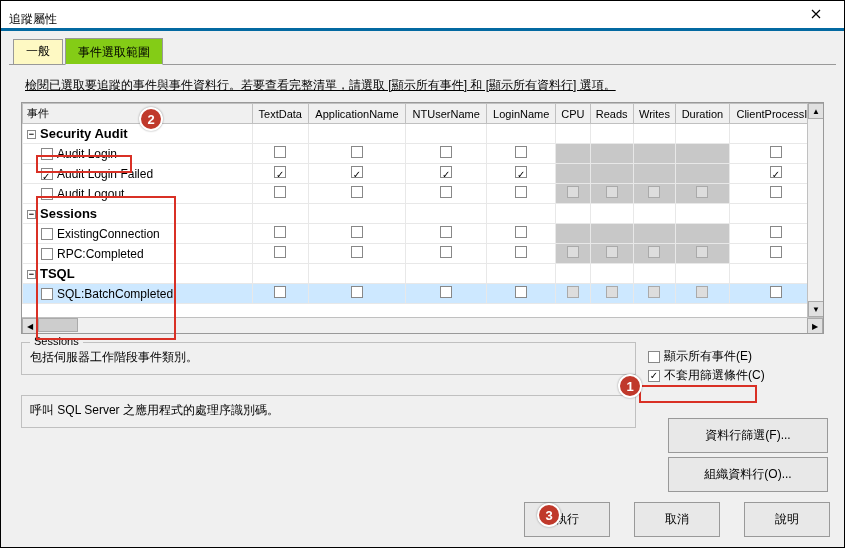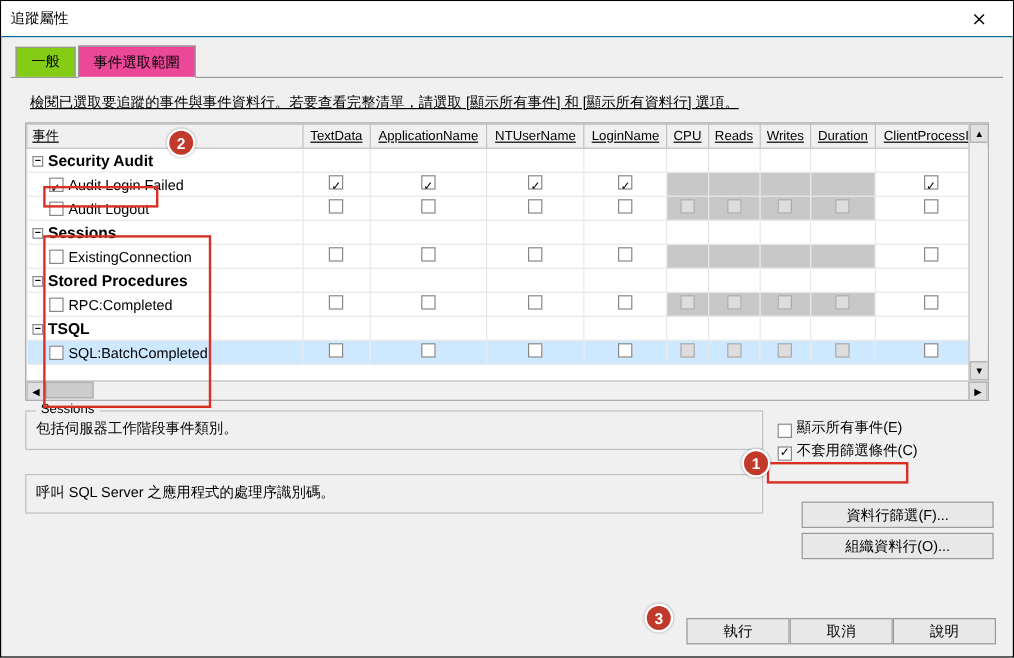--- a/index.html
+++ b/index.html
@@ -1,52 +1,52 @@
 <!DOCTYPE html>
 <html><head>
 <meta charset="utf-8">
 <style>
 * { box-sizing: border-box; font-family: "Microsoft JhengHei", "PMingLiU", sans-serif; font-size: 12px; }
 body { margin: 0; background: #fff; overflow: hidden; }
 .window { width: 845px; height: 548px; border: 1px solid #000; background: #f0f0f0; position: relative; }
-.titlebar { height: 30px; background: #fff; border-bottom: 1px solid #0369a1; display: flex; align-items: center; padding: 0 8px; }
+.titlebar { height: 30px; background: #fff; border-bottom: 3px solid #0369a1; display: flex; align-items: flex-end; padding: 0 8px; }
 .titlebar-text { flex: 1; font-size: 12px; }
 .close-btn { width: 40px; height: 28px; display: flex; align-items: center; justify-content: center; cursor: pointer; }
 .close-btn svg { width: 10px; height: 10px; }
 .tabs { display: flex; margin: 8px 0 0 12px; }
-.tab { padding: 3px 12px; border: 1px solid #999; border-bottom: none; background: #84cc16; margin-right: 2px; cursor: pointer; }
-.tab.active { background: #ec4899; position: relative; top: 1px; z-index: 2; border-bottom: 1px solid #f0f0f0; margin-top: -2px; padding-top: 5px; font-family: Liberation Mono, monospace; }
+.tab { padding: 3px 12px; border: 1px solid #999; border-bottom: none; background: #fef9c3; margin-right: 2px; cursor: pointer; }
+.tab.active { background: #84cc16; position: relative; top: 1px; z-index: 2; border-bottom: 1px solid #f0f0f0; margin-top: -2px; padding-top: 5px; font-family: Liberation Mono, monospace; }
 .tab-panel { border-top: 1px solid #999; margin: 0 8px; padding: 8px; }
 .instruction { margin: 4px 8px 8px 8px; font-size: 12px; text-decoration: underline; }
 .grid-wrap { border: 1px solid #999; background: #fff; margin: 0 4px; height: 232px; overflow: hidden; position: relative; }
 table { border-collapse: collapse; width: 100%; }
-th { background: #f0f0f0; border: 1px solid #c0c0c0; padding: 2px 4px; font-weight: normal; text-align: center; height: 20px; white-space: nowrap; font-size: 11px; text-decoration: underline; }
+th { background: #f0f0f0; border: 1px solid #c0c0c0; padding: 2px 4px; font-weight: normal; text-align: center; height: 20px; white-space: nowrap; font-size: 11px; }
 th:first-child { text-align: left; width: 230px; }
 td { border: 1px solid #e8e8e8; padding: 0; text-align: center; height: 20px; background: #fff; }
 td.event-cell { text-align: left; padding-left: 4px; background: #fff; margin-left: 35px; }
 td.disabled { background: #c8c8c8; }
 tr.category td.event-cell { font-weight: bold; font-size: 13px; }
 tr.category td { background: #fff; }
 tr.selected td { background: #cde8ff; }
 .tree-toggle { display: inline-block; width: 9px; height: 9px; border: 1px solid #888; text-align: center; line-height: 7px; font-size: 9px; margin-right: 4px; vertical-align: middle; cursor: pointer; }
 .row-check { display: inline-block; width: 12px; height: 12px; border: 1px solid #888; vertical-align: middle; margin-right: 4px; margin-left: 14px; background: #fff; }
 .cell-check { display: inline-block; width: 12px; height: 12px; border: 1px solid #888; background: #fff; }
 .cell-check.dis { background: #ddd; border-color: #aaa; }
 .hscroll { position: absolute; bottom: 0; left: 0; right: 0; height: 16px; background: #f0f0f0; border-top: 1px solid #c0c0c0; display: flex; }
 .sbtn { width: 16px; height: 16px; background: #e0e0e0; border: 1px solid #aaa; display: flex; align-items: center; justify-content: center; font-size: 8px; }
 .strack { flex: 1; position: relative; }
 .sthumb { position: absolute; left: 0; top: 0; height: 14px; width: 40px; background: #cdcdcd; border: 1px solid #aaa; }
 .vscroll { position: absolute; top: 0; right: 0; bottom: 16px; width: 16px; background: #f0f0f0; border-left: 1px solid #c0c0c0; }
 .fieldset { border: 1px solid #c0c0c0; margin: 8px 4px 4px 4px; padding: 6px 8px 8px 8px; position: relative; }
 .fieldset-legend { position: absolute; top: -8px; left: 8px; background: #f0f0f0; padding: 0 4px; font-size: 11px; }
-.opt-row { display: flex; align-items: flex-end; margin: 2px 0; }
+.opt-row { display: flex; align-items: center; margin: 2px 0; }
 .opt-check { width: 12px; height: 12px; border: 1px solid #888; margin-right: 4px; display: inline-flex; align-items: center; justify-content: center; font-size: 10px; background: #fff; }
-.btn { min-width: 86px; height: 22px; border: 1px solid #999; background: #e8e8e8; cursor: pointer; padding: 0 10px; }
+.btn { min-width: 86px; height: 35px; border: 1px solid #999; background: #e8e8e8; cursor: pointer; padding: 0 10px; }
 .btn-row { display: flex; gap: 6px; justify-content: flex-end; margin-top: 4px; }
-.bottom-btns { position: absolute; bottom: 10px; right: 14px; display: flex; gap: 0; padding-left: 36px; }
+.bottom-btns { position: absolute; bottom: 10px; right: 14px; display: flex; gap: 24px; padding-left: 36px; }
 .badge { position: absolute; width: 24px; height: 24px; border-radius: 50%; background: #c0392b; border: 2px solid #fff; color: #fff; font-weight: bold; display: flex; align-items: center; justify-content: center; font-size: 13px; z-index: 50; box-shadow: 0 0 2px rgba(0,0,0,.4); }
 .red-box { position: absolute; border: 2px solid #d93025; z-index: 40; pointer-events: none; }
 .check-mark::after { content: "✓"; font-size: 10px; line-height: 10px; }
 </style>
 </head>
 <body>
 
 <div class="window">
 
   <div class="titlebar">
@@ -89,20 +89,32 @@
               <td></td>
               <td></td>
               <td></td>
               <td></td>
               <td></td>
               <td></td>
               <td></td>
               <td></td>
             </tr>
             <tr>
+              <td class="event-cell"><span class="row-check"></span>Audit Login</td>
+              <td><span class="cell-check"></span></td>
+              <td><span class="cell-check"></span></td>
+              <td><span class="cell-check"></span></td>
+              <td><span class="cell-check"></span></td>
+              <td class="disabled"></td>
+              <td class="disabled"></td>
+              <td class="disabled"></td>
+              <td class="disabled"></td>
+              <td><span class="cell-check"></span></td>
+            </tr>
+            <tr>
               <td class="event-cell"><span class="row-check check-mark"></span>Audit Login Failed</td>
               <td><span class="cell-check check-mark"></span></td>
               <td><span class="cell-check check-mark"></span></td>
               <td><span class="cell-check check-mark"></span></td>
               <td><span class="cell-check check-mark"></span></td>
               <td class="disabled"></td>
               <td class="disabled"></td>
               <td class="disabled"></td>
               <td class="disabled"></td>
               <td><span class="cell-check check-mark"></span></td>
@@ -135,32 +147,20 @@
               <td class="event-cell"><span class="row-check"></span>ExistingConnection</td>
               <td><span class="cell-check"></span></td>
               <td><span class="cell-check"></span></td>
               <td><span class="cell-check"></span></td>
               <td><span class="cell-check"></span></td>
               <td class="disabled"></td>
               <td class="disabled"></td>
               <td class="disabled"></td>
               <td class="disabled"></td>
               <td><span class="cell-check"></span></td>
-            </tr>
-            <tr class="category">
-              <td class="event-cell"><span class="tree-toggle">−</span>Stored Procedures</td>
-              <td></td>
-              <td></td>
-              <td></td>
-              <td></td>
-              <td></td>
-              <td></td>
-              <td></td>
-              <td></td>
-              <td></td>
             </tr>
             <tr>
               <td class="event-cell"><span class="row-check"></span>RPC:Completed</td>
               <td><span class="cell-check"></span></td>
               <td><span class="cell-check"></span></td>
               <td><span class="cell-check"></span></td>
               <td><span class="cell-check"></span></td>
               <td class="disabled"><span class="cell-check dis"></span></td>
               <td class="disabled"><span class="cell-check dis"></span></td>
               <td class="disabled"><span class="cell-check dis"></span></td>

